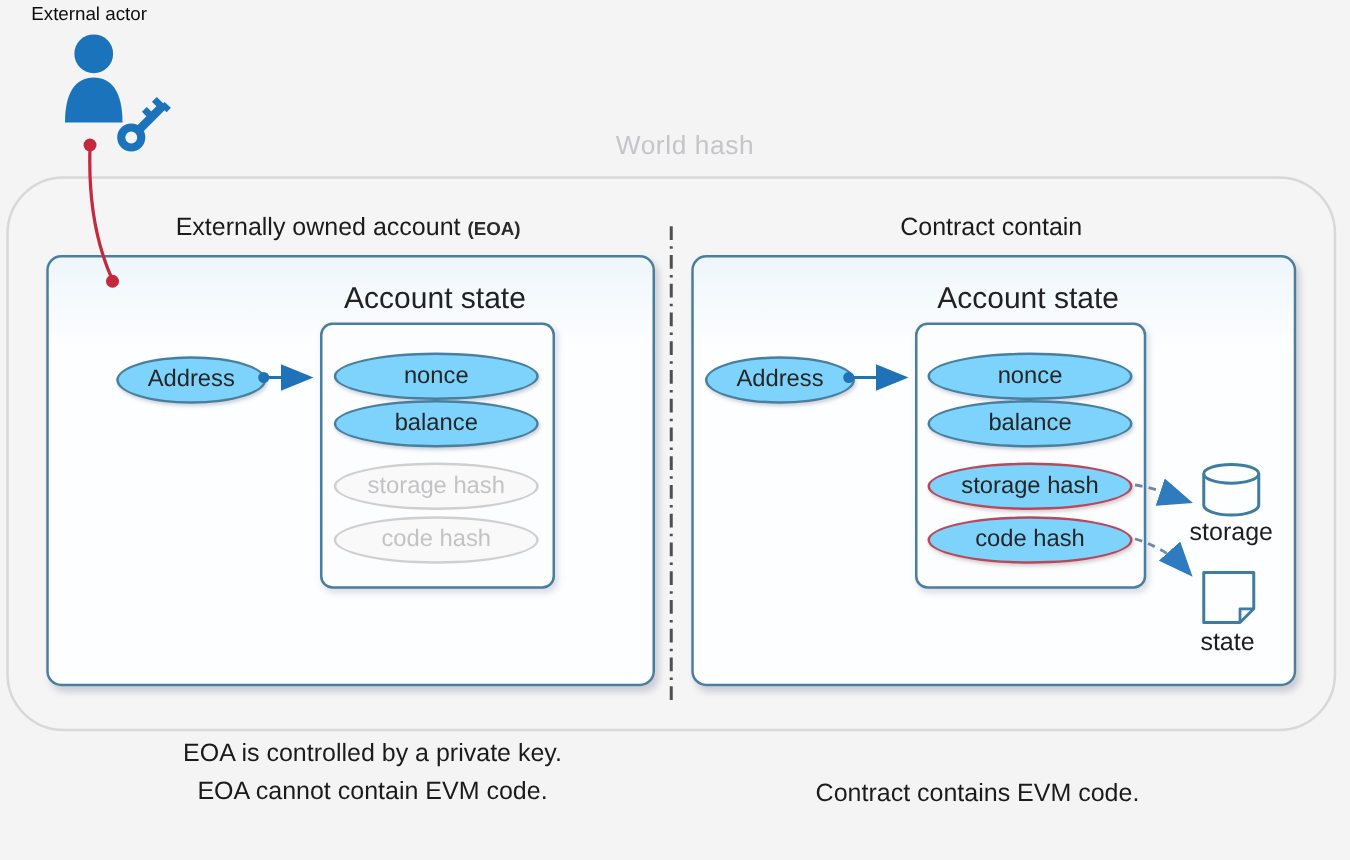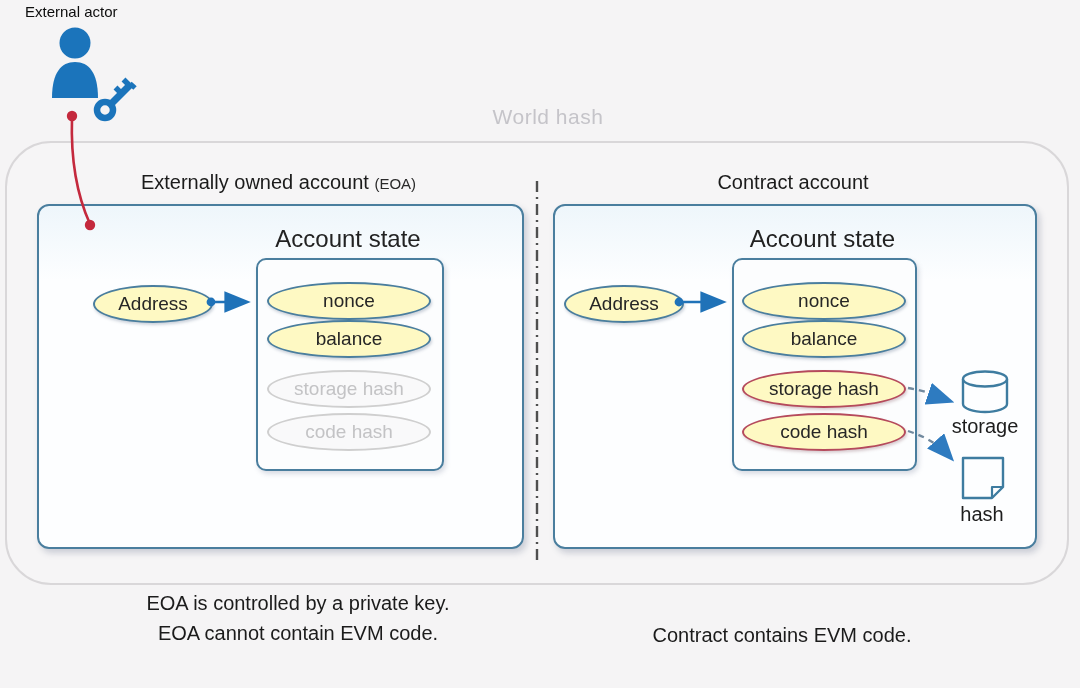--- a/index.html
+++ b/index.html
@@ -28,39 +28,39 @@
     border:2.5px solid #4a7e9e;border-radius:12px;
     background:linear-gradient(180deg,#eef6fb 0%,#fdfeff 22%);
     box-shadow:3px 4px 6px rgba(90,100,130,.28);
   }
   .panel.eoa{left:37px;top:204px;width:483px;height:341px;}
   .panel.contract{left:553px;top:204px;width:480px;height:341px;}
 
   .section-title{
     top:171px;font-size:20px;color:#1b1b1b;
   }
-  .section-title .suffix{font-size:15px;color:#2a2a2a;}
+  .section-title .suffix{font-size:15px;color:#2a2a2a;font-weight:bold;}
 
   .account-state-label{
     top:225px;font-size:24px;color:#222;
   }
 
   .innerbox{
     border:2px solid #4a7e9e;border-radius:10px;
     background:#fcfdfe;
     box-shadow:2px 3px 5px rgba(90,100,130,.22);
   }
   .innerbox.left{left:256px;top:258px;width:184px;height:209px;}
   .innerbox.right{left:732px;top:258px;width:181px;height:209px;}
 
   
   .oval{
     display:flex;align-items:center;justify-content:center;
     border-radius:50%;height:34px;
-    font-size:19px;color:#262626;background:#fef9c3;
+    font-size:19px;color:#262626;background:#7dd3fc;
   }
   .oval.blue{border:2.5px solid #4a7e9e;box-shadow:1px 2px 3px rgba(60,80,110,.25);}
   .oval.gray{border:2.5px solid #cfcfcf;color:#c3c3c5;background:#f9f9fa;box-shadow:none;}
   .oval.red{border:2.5px solid #b54a5c;box-shadow:1px 2px 3px rgba(110,60,70,.25);}
 
   .field{width:160px;}
   .field.l{left:267px;}
   .field.r{left:742px;}
   .row0{top:282px;} .row1{top:320px;} .row2{top:370px;} .row3{top:413px;}
 
@@ -111,41 +111,41 @@
 <div class="abs account-state-label center" style="left:256px;width:184px;">Account state</div>
 <div class="abs innerbox left"></div>
 
 <div class="abs oval blue address l">Address</div>
 <div class="abs oval blue field l row0">nonce</div>
 <div class="abs oval blue field l row1">balance</div>
 <div class="abs oval gray field l row2">storage hash</div>
 <div class="abs oval gray field l row3">code hash</div>
 
 <div class="abs panel contract"></div>
-<div class="abs section-title center" style="left:553px;width:480px;">Contract account</div>
+<div class="abs section-title center" style="left:553px;width:480px;">Contract contain</div>
 <div class="abs account-state-label center" style="left:732px;width:181px;">Account state</div>
 <div class="abs innerbox right"></div>
 
 <div class="abs oval blue address r">Address</div>
 <div class="abs oval blue field r row0">nonce</div>
 <div class="abs oval blue field r row1">balance</div>
 <div class="abs oval red field r row2">storage hash</div>
 <div class="abs oval red field r row3">code hash</div>
 
 <svg class="abs" style="left:960px;top:368px;" width="50" height="48" viewBox="0 0 50 48">
   <path d="M3,11 V36 a22,8 0 0 0 44,0 V11" fill="#fdfeff" stroke="#3e7ca0" stroke-width="2.4"></path>
   <ellipse cx="25" cy="11" rx="22" ry="7.5" fill="#fdfeff" stroke="#3e7ca0" stroke-width="2.4"></ellipse>
 </svg>
 <div class="abs icon-label storage-label center">storage</div>
 
 <svg class="abs" style="left:958px;top:455px;" width="50" height="48" viewBox="0 0 50 48">
   <path d="M5,3 H45 V32 L34,43 H5 Z" fill="#fdfeff" stroke="#3e7ca0" stroke-width="2.4" stroke-linejoin="round"></path>
   <path d="M45,32 H34 V43" fill="none" stroke="#3e7ca0" stroke-width="2.2" stroke-linejoin="round"></path>
 </svg>
-<div class="abs icon-label code-label center">hash</div>
+<div class="abs icon-label code-label center">state</div>
 
 <svg class="abs overlay" width="1080" height="688" viewBox="0 0 1080 688">
   <defs>
     <marker id="ah-blue" markerWidth="11" markerHeight="9" refX="9" refY="4.5" orient="auto">
       <path d="M0,0 L11,4.5 L0,9 Z" fill="#1f72b8"></path>
     </marker>
     <marker id="ah-blue2" markerWidth="12" markerHeight="10" refX="10" refY="5" orient="auto">
       <path d="M0,0 L12,5 L0,10 Z" fill="#2e7bc0"></path>
     </marker>
   </defs>

